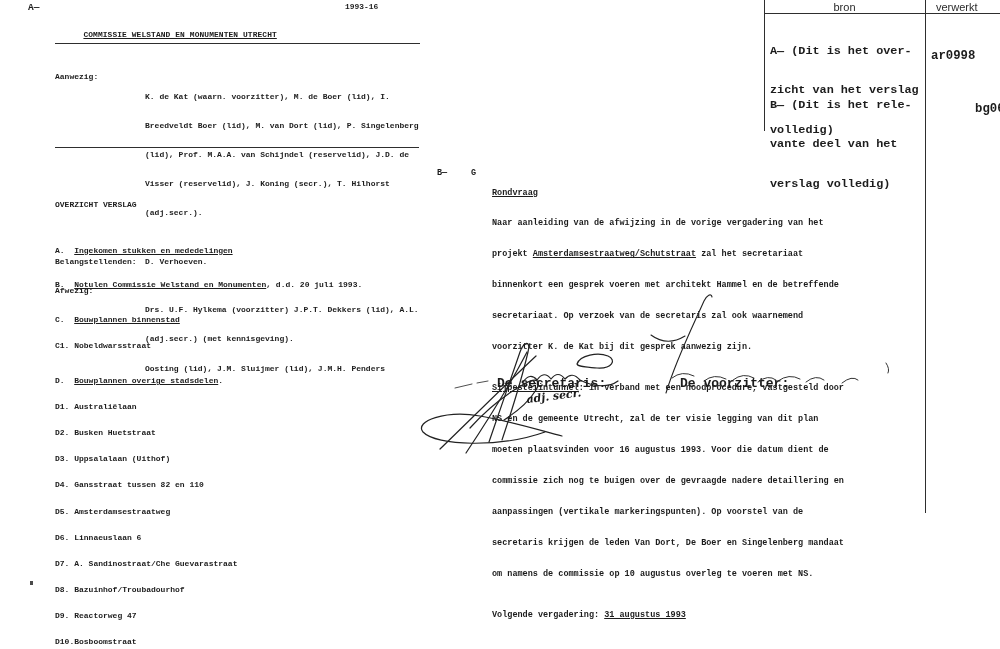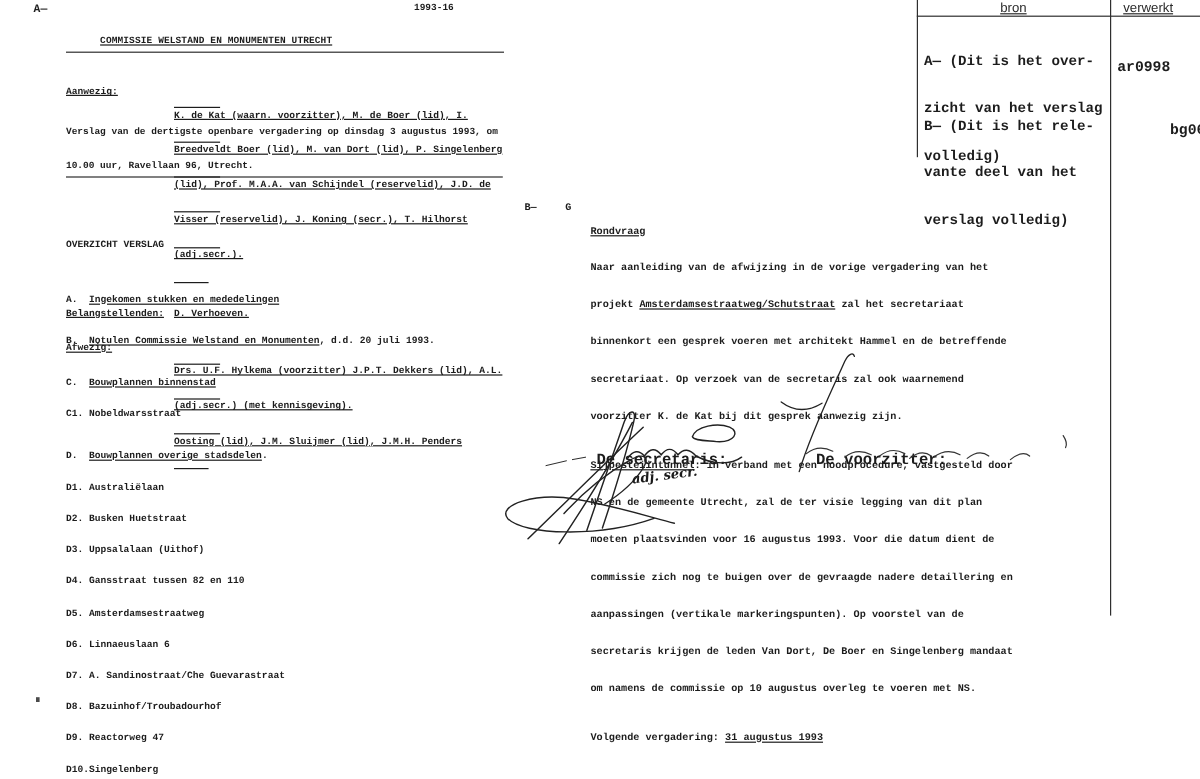--- a/index.html
+++ b/index.html
@@ -1,30 +1,30 @@
 <!DOCTYPE html>
 <html><head>
 <meta charset="utf-8">
 <style>
   html,body{margin:0;padding:0;background:#ffffff;}
   .page{position:relative;width:1000px;height:649px;background:#ffffff;overflow:hidden;}
   .tw{font-family:"Liberation Mono",monospace;font-weight:700;color:#1c1c1c;white-space:pre;}
-  .sans{font-family:"Liberation Sans",sans-serif;color:#2b2b2b;text-decoration:underline;}
+  .sans{font-family:"Liberation Sans",sans-serif;color:#2b2b2b;}
   .abs{position:absolute;}
   .u{text-decoration:underline;}
   
   .margin-a{left:28px;top:2px;font-size:9.5px;}
   .hdr{left:55px;top:2px;width:380px;font-size:7.9px;line-height:9.4px;}
   .hdr-title{text-decoration:underline;letter-spacing:.1px;}
   .doc-num{position:absolute;left:290px;top:0;}
   .intro{margin-top:10px;}
   .rule{position:absolute;background:#2e2e2e;height:1.4px;}
   
   .att{left:55px;top:53px;font-size:8px;line-height:9.7px;width:380px;}
-  .att-row{display:flex;text-decoration:underline;}
+  .att-row{display:flex;}
   .att-label{flex:0 0 90px;}
   
   .ovz{left:55px;top:184px;font-size:8px;line-height:8.7px;}
   .ovz-h{margin-bottom:19px;}
   .gap{margin-top:8.7px;}
   
   .margin-b{left:437px;top:168px;font-size:8.5px;}
   .letter-g{left:471px;top:168px;font-size:8.5px;}
   .rv{left:492px;top:167px;font-size:8.5px;line-height:10.3px;}
   .gap2{margin-top:10.3px;}
@@ -42,24 +42,20 @@
 <body>
 
 <div class="page">
 
   <span class="tw abs margin-a">A—</span>
 
   <div class="tw abs hdr" style="position:absolute;">
     <div>
       <span class="hdr-title">COMMISSIE WELSTAND EN MONUMENTEN UTRECHT</span>
       <span class="doc-num">1993-16</span>
-    </div>
-    <div class="intro">
-      <div>Verslag van de dertigste openbare vergadering op dinsdag 3 augustus 1993, om</div>
-      <div>10.00 uur, Ravellaan 96, Utrecht.</div>
     </div>
   </div>
   <div class="rule" style="left:55px;top:43px;width:365px;"></div>
 
   <div class="tw abs att">
     <div class="att-row">
       <span class="att-label">Aanwezig:</span>
       <div>
         <div>K. de Kat (waarn. voorzitter), M. de Boer (lid), I.</div>
         <div>Breedveldt Boer (lid), M. van Dort (lid), P. Singelenberg</div>
@@ -92,21 +88,21 @@
     <div class="oline gap"><span>D.  </span><span class="u">Bouwplannen overige stadsdelen</span><span>.</span></div>
     <div class="oline"><span>D1. </span><span>Australiëlaan</span></div>
     <div class="oline"><span>D2. </span><span>Busken Huetstraat</span></div>
     <div class="oline"><span>D3. </span><span>Uppsalalaan (Uithof)</span></div>
     <div class="oline"><span>D4. </span><span>Gansstraat tussen 82 en 110</span></div>
     <div class="oline"><span>D5. </span><span>Amsterdamsestraatweg</span></div>
     <div class="oline"><span>D6. </span><span>Linnaeuslaan 6</span></div>
     <div class="oline"><span>D7. </span><span>A. Sandinostraat/Che Guevarastraat</span></div>
     <div class="oline"><span>D8. </span><span>Bazuinhof/Troubadourhof</span></div>
     <div class="oline"><span>D9. </span><span>Reactorweg 47</span></div>
-    <div class="oline"><span>D10.</span><span>Singelenberg</span></div>
+    <div class="oline"><span>D10.</span><span>Bosboomstraat</span></div>
     
     
     
     
     
     
     
     
     
     

